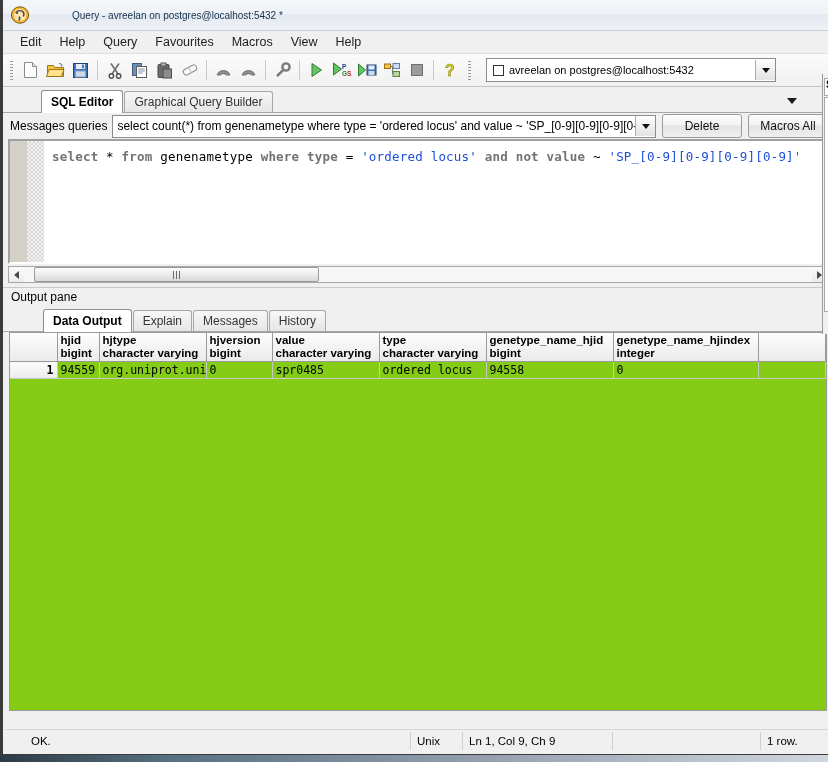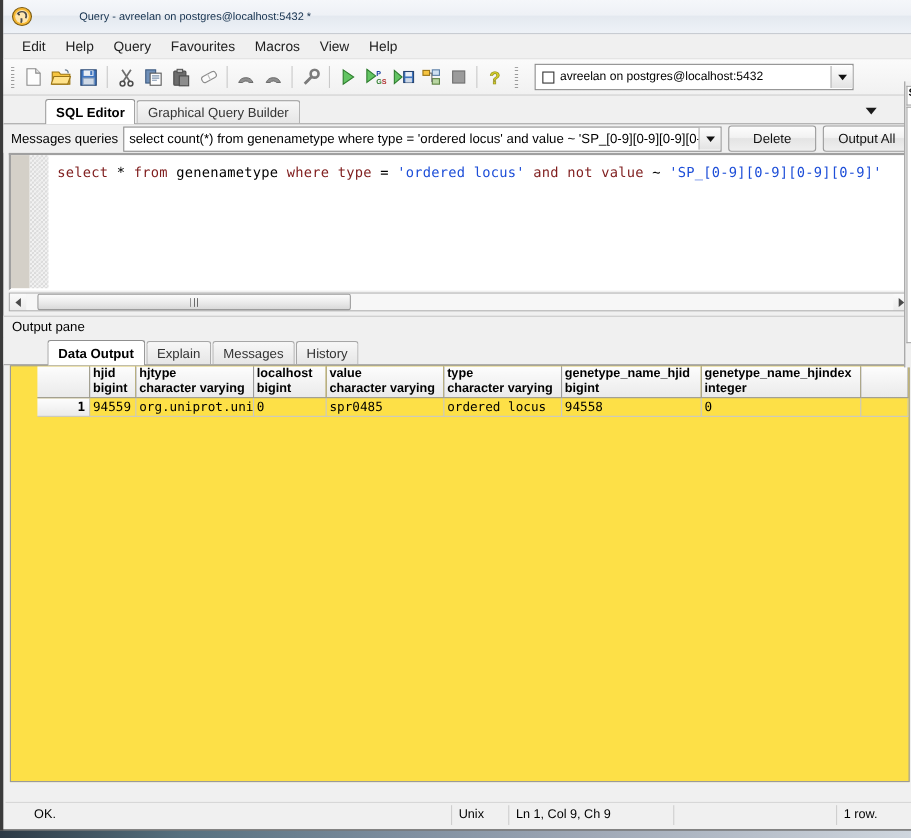--- a/index.html
+++ b/index.html
@@ -192,21 +192,21 @@
     background-size: 4px 4px;
     background-position: 0 0, 2px 2px;
   }
   #code {
     flex: 1; padding: 8px 0 0 8px;
     font-family: "DejaVu Sans Mono", monospace;
     font-size: 12.5px;
     white-space: nowrap;
     letter-spacing: 0.2px;
   }
-  .kw { color: #7f1d1d; }
+  .kw { color: #737373; font-weight: bold; }
   .id { color: #000000; }
   .str { color: #1d4ed8; }
   .op { color: #000000; }
 
   
   #edscroll {
     margin: 2px 5px 0 5px;
     height: 17px;
     border: 1px solid #a6a6a6;
     background: #f3f3f3;
@@ -248,24 +248,23 @@
     padding-left: 16px;
     background: #f0f0f0;
     border-bottom: 1px solid #a6a6a6;
   }
 
   
   #grid-wrap {
     margin: 0 6px;
     height: 379px;
     border: 1px solid #9a9a9a;
-    background: #fde047;
+    background: #84cc16;
     overflow: hidden;
     box-sizing: border-box;
-    padding-left: 24px;
   }
   table.grid { border-collapse: collapse; table-layout: fixed; width: 100%; }
   table.grid th {
     background: linear-gradient(to bottom,#fdfdfd,#eaeaea);
     border-right: 1px solid #9a9a9a;
     border-bottom: 1px solid #9a9a9a;
     font-size: 11.5px;
     font-weight: bold;
     text-align: left;
     padding: 1px 3px;
@@ -513,21 +512,21 @@
 
   <div id="prevrow">
     <div class="label">Messages queries</div>
     <div id="prev-combo">
       <div class="txt">select count(*) from genenametype where type = 'ordered locus' and value ~ 'SP_[0-9][0-9][0-9][0-9]'</div>
       <div class="combo-arrow">
           <div class="tri-down"></div>
         </div>
     </div>
     <div class="btn">Delete</div>
-    <div class="btn">Output All</div>
+    <div class="btn">Macros All</div>
   </div>
 
   <div id="editor-wrap">
     <div id="gutter-a"></div>
     <div id="gutter-b"></div>
     <div id="code"><span class="kw">select</span><span class="op"> </span><span class="op">*</span><span class="op"> </span><span class="kw">from</span><span class="op"> </span><span class="id">genenametype</span><span class="op"> </span><span class="kw">where</span><span class="op"> </span><span class="kw">type</span><span class="op"> = </span><span class="str">'ordered locus'</span><span class="op"> </span><span class="kw">and</span><span class="op"> </span><span class="kw">not</span><span class="op"> </span><span class="kw">value</span><span class="op"> ~ </span><span class="str">'SP_[0-9][0-9][0-9][0-9]'</span></div>
   </div>
 
   <div id="edscroll">
     <div class="sb-arrow">
@@ -558,21 +557,21 @@
           <th class="corner"></th>
         <th style="width: 42px;">
               <span class="colname">hjid</span>
               <span class="coltype">bigint</span>
             </th>
             <th style="width: 107px;">
               <span class="colname">hjtype</span>
               <span class="coltype">character varying</span>
             </th>
             <th style="width: 66px;">
-              <span class="colname">localhost</span>
+              <span class="colname">hjversion</span>
               <span class="coltype">bigint</span>
             </th>
             <th style="width: 107px;">
               <span class="colname">value</span>
               <span class="coltype">character varying</span>
             </th>
             <th style="width: 107px;">
               <span class="colname">type</span>
               <span class="coltype">character varying</span>
             </th>

